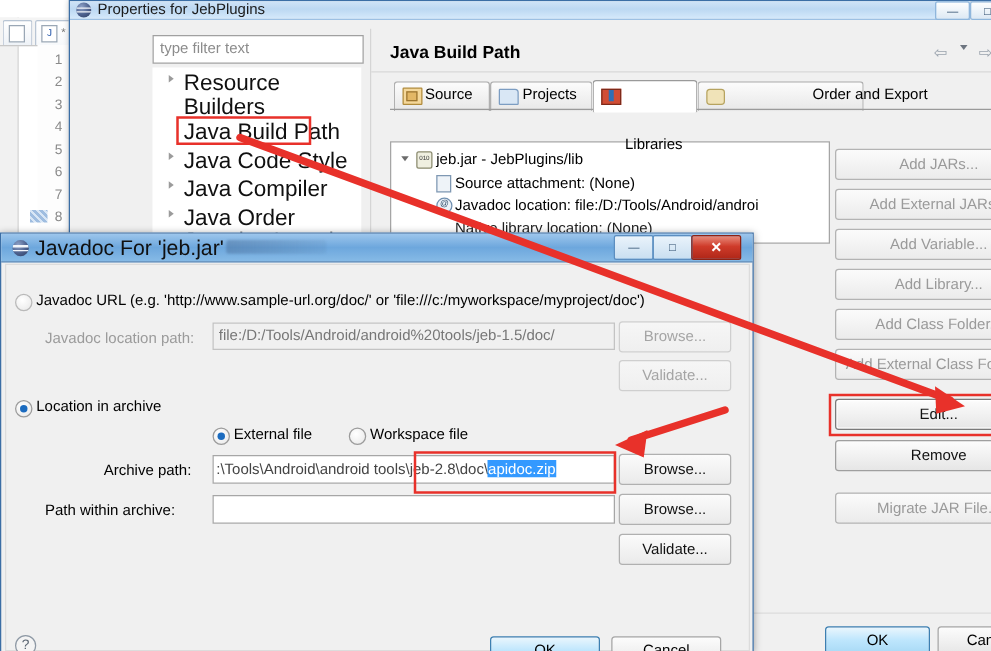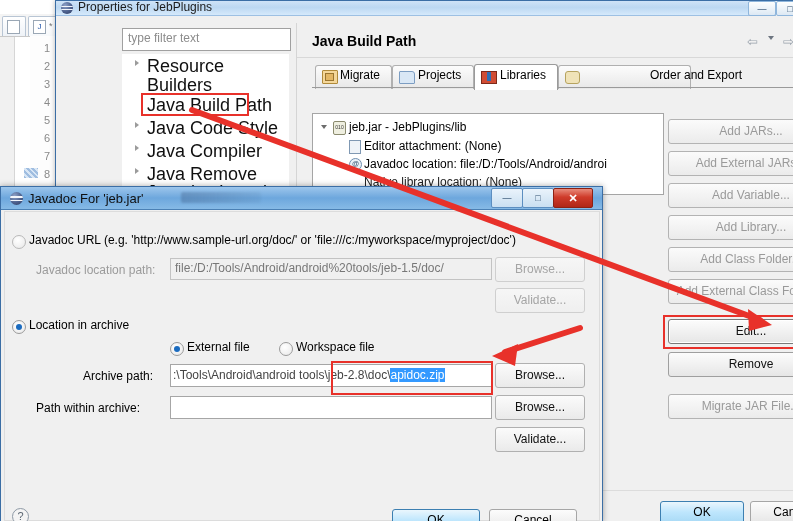--- a/index.html
+++ b/index.html
@@ -107,21 +107,21 @@
   #props-cancel{left:694px;top:500px;width:82px;height:21px;border:1px solid #a6a6a6;border-radius:3px;
      background:linear-gradient(#fcfcfc,#e6e6e6);text-align:center;line-height:21px;font-size:12px;color:#000;}
   #props-bottomline{left:241px;top:489px;width:552px;height:1px;background:#dcdcdc;}
 
   
   #jd-dlg{left:0;top:186px;width:601px;height:335px;
     background:#f0f0f0;border:1px solid #3b6ea5;box-shadow:0 0 6px rgba(0,0,0,.35);}
   #jd-titlebar{left:0;top:0;width:601px;height:22px;
     background:linear-gradient(#9dc6ec,#6da7dd 50%,#86bae6);border-bottom:1px solid #4a80b5;}
   #jd-globe{left:9px;top:5px;width:13px;height:13px;}
-  #jd-title{left:27px;top:3px;height:17px;line-height:17px;font-size:13px;color:#101010;white-space:nowrap;text-align:center;}
+  #jd-title{left:27px;top:3px;height:17px;line-height:17px;font-size:17px;color:#101010;white-space:nowrap;text-align:center;}
   #jd-ghost{left:180px;top:5px;width:80px;height:11px;
      background:linear-gradient(90deg,rgba(60,90,130,.35),rgba(60,90,130,.08));border-radius:2px;filter:blur(1px);}
   .jwbtn{position:absolute;top:1px;height:18px;border:1px solid #5c8ec0;border-radius:2px;}
   #jd-min{left:490px;width:30px;background:linear-gradient(#eaf3fb,#c9dff1);}
   #jd-max{left:521px;width:30px;background:linear-gradient(#eaf3fb,#c9dff1);}
   #jd-close{left:552px;width:38px;background:linear-gradient(#e88a7a,#cf3b2a 45%,#b02718);border-color:#8d2113;}
   #jd-close .wglyph{color:#fff;font-size:11px;font-weight:bold;}
 
   #jd-body{left:3px;top:24px;width:594px;height:308px;background:#f0f0f0;border:1px solid #dcdcdc;}
 
@@ -207,60 +207,60 @@
   <div class="tlabel" style="top:94px;font-weight:normal;">Java Build Path</div>
   <div class="abs" id="jbp-highlight"></div>
 
   <div class="tarrow" style="top:121px;"></div>
   <div class="tlabel" style="top:117px;">Java Code Style</div>
 
   <div class="tarrow" style="top:144px;"></div>
   <div class="tlabel" style="top:140px;">Java Compiler</div>
 
   <div class="tarrow" style="top:167px;"></div>
-  <div class="tlabel" style="top:163px;">Java Remove</div>
+  <div class="tlabel" style="top:163px;">Java Order</div>
 
   <div class="tlabel" style="top:181px;">Javadoc Location</div>
 
   <div class="abs" id="props-divider"></div>
 
   <div class="abs" id="page-title">Java Build Path</div>
 
   <div class="navarrow" style="left:691px;">⇦</div>
   <div class="navcaret" style="left:712px;"></div>
   <div class="navarrow" style="left:727px;">⇨</div>
 
   <div class="abs" id="titlebar-rule"></div>
 
   <div class="etab" style="left:259px;width:75px;"></div>
   <span class="ic-source" style="left:266px;top:69px;"></span>
-  <span class="etab-label" style="left:284px;">Migrate</span>
+  <span class="etab-label" style="left:284px;">Source</span>
 
   <div class="etab" style="left:336px;width:80px;"></div>
   <span class="ic-proj" style="left:343px;top:70px;"></span>
   <span class="etab-label" style="left:362px;">Projects</span>
 
   <div class="etab active" style="left:418px;width:82px;"></div>
   <span class="ic-lib" style="left:425px;top:70px;z-index:5;"></span>
-  <span class="etab-label active" style="left:444px;z-index:5;">Libraries</span>
+  <span class="etab-label active" style="left:444px;z-index:5;margin-top:40px;">Libraries</span>
 
   <div class="etab" style="left:502px;width:131px;"></div>
   <span class="ic-order" style="left:509px;top:70px;"></span>
   <span class="etab-label" style="left:546px;margin-left:48px;">Order and Export</span>
 
   <div class="abs" id="tabs-underline"></div>
 
 
   <div class="abs" id="jars-tree"></div>
   <div class="tri-open" style="left:265px;top:124px;"></div>
   <span class="jar-icon" style="left:277px;top:120px;"></span>
   <span class="jrow" style="left:293px;top:119px;">jeb.jar - JebPlugins/lib</span>
 
   <span class="src-icon" style="left:293px;top:139px;"></span>
-  <span class="jrow" style="left:308px;top:138px;">Editor attachment: (None)</span>
+  <span class="jrow" style="left:308px;top:138px;">Source attachment: (None)</span>
 
   <span class="doc-icon" style="left:293px;top:157px;">@</span>
   <span class="jrow" style="left:308px;top:156px;">Javadoc location: file:/D:/Tools/Android/androi</span>
 
   <span class="jrow" style="left:308px;top:174px;color:#222;">Native library location: (None)</span>
 
   <div class="pbtn" style="top:118px;">Add JARs...</div>
   <div class="pbtn" style="top:150px;">Add External JARs...</div>
   <div class="pbtn" style="top:182px;">Add Variable...</div>
   <div class="pbtn" style="top:214px;">Add Library...</div>

